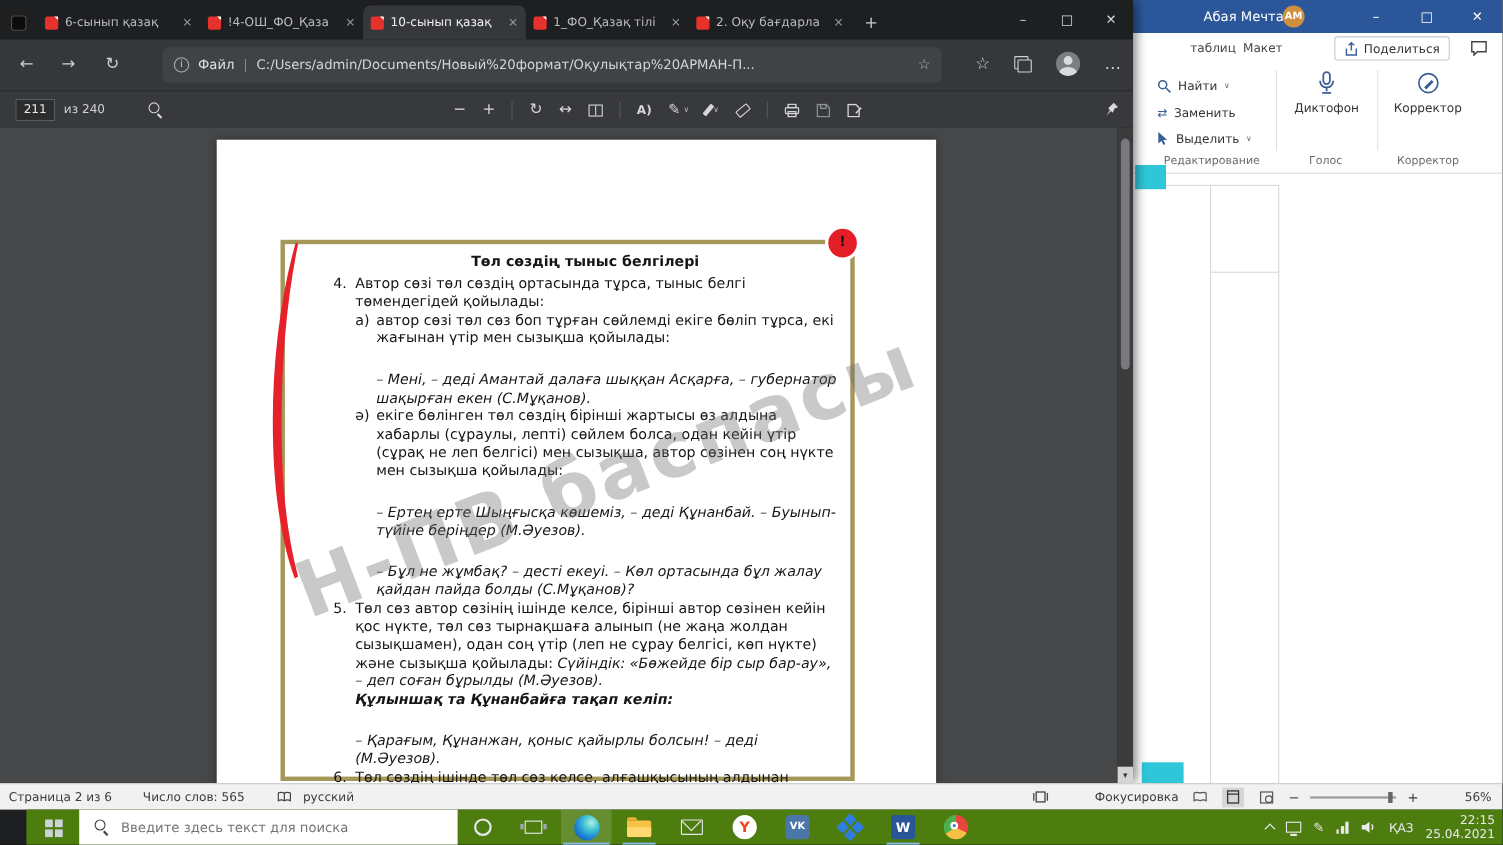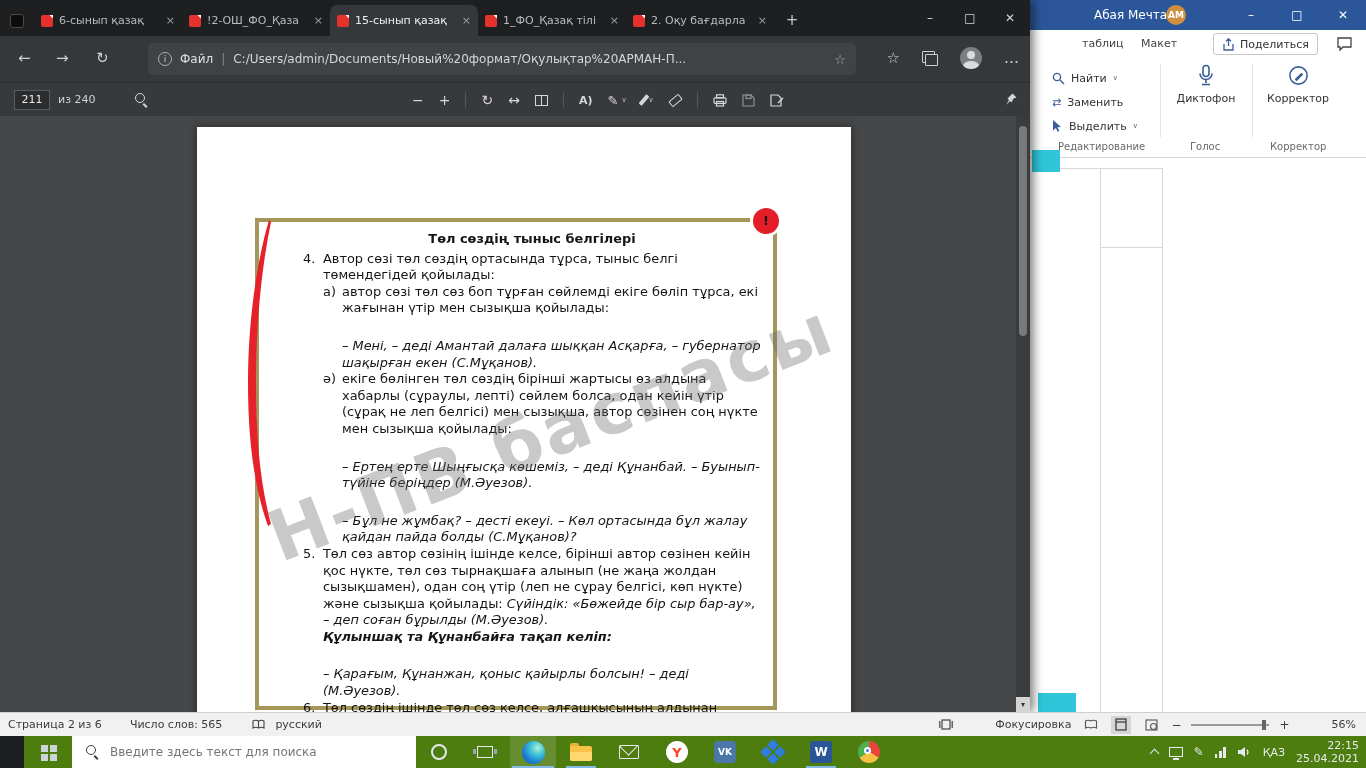--- a/index.html
+++ b/index.html
@@ -211,21 +211,21 @@
       <span class="w-avatar">АМ</span>
       <div class="w-controls">
         <span class="w-ctrl glyph">–</span>
         <span class="w-ctrl glyph">□</span>
         <span class="w-ctrl glyph">✕</span>
       </div>
     </div>
 
     <div class="w-ribbontabs">
       <span class="w-rtab" style="left:52px">таблиц</span>
-      <span class="w-rtab" style="left:111px">Макет</span>
+      <span class="w-rtab" style="left:100px">Макет</span>
       <span class="w-share">
         <svg class="sv" width="13" height="13" viewBox="0 0 13 13">
             <path d="M6.5,1 V8 M4,3.2 L6.5,0.8 L9,3.2 M2,6 V12 H11 V6" stroke="#3a5e96" stroke-width="1.3" fill="none"></path>
           </svg>
         <span>Поделиться</span>
       </span>
       <span class="w-comment">
         <svg class="sv" width="15" height="14" viewBox="0 0 15 14">
             <path d="M1,1 H14 V10 H6 L3,13 V10 H1 Z" fill="none" stroke="#444" stroke-width="1.3"></path>
           </svg>
@@ -336,26 +336,26 @@
       <div class="e-tab e-pinned">
         <span class="fav-dark"></span>
       </div>
       <div class="e-tab">
         <span class="fav-pdf"></span>
         <span class="lbl">6-сынып қазақ</span>
         <span class="tab-close glyph">×</span>
       </div>
       <div class="e-tab">
         <span class="fav-pdf"></span>
-        <span class="lbl">!2-ОШ_ФО_Қаза</span>
+        <span class="lbl">!4-ОШ_ФО_Қаза</span>
         <span class="tab-close glyph">×</span>
       </div>
       <div class="e-tab active">
         <span class="fav-pdf"></span>
-        <span class="lbl">15-сынып қазақ</span>
+        <span class="lbl">10-сынып қазақ</span>
         <span class="tab-close glyph">×</span>
       </div>
       <div class="e-tab">
         <span class="fav-pdf"></span>
         <span class="lbl">1_ФО_Қазақ тілі</span>
         <span class="tab-close glyph">×</span>
       </div>
       <div class="e-tab">
         <span class="fav-pdf"></span>
         <span class="lbl">2. Оқу бағдарла</span>

